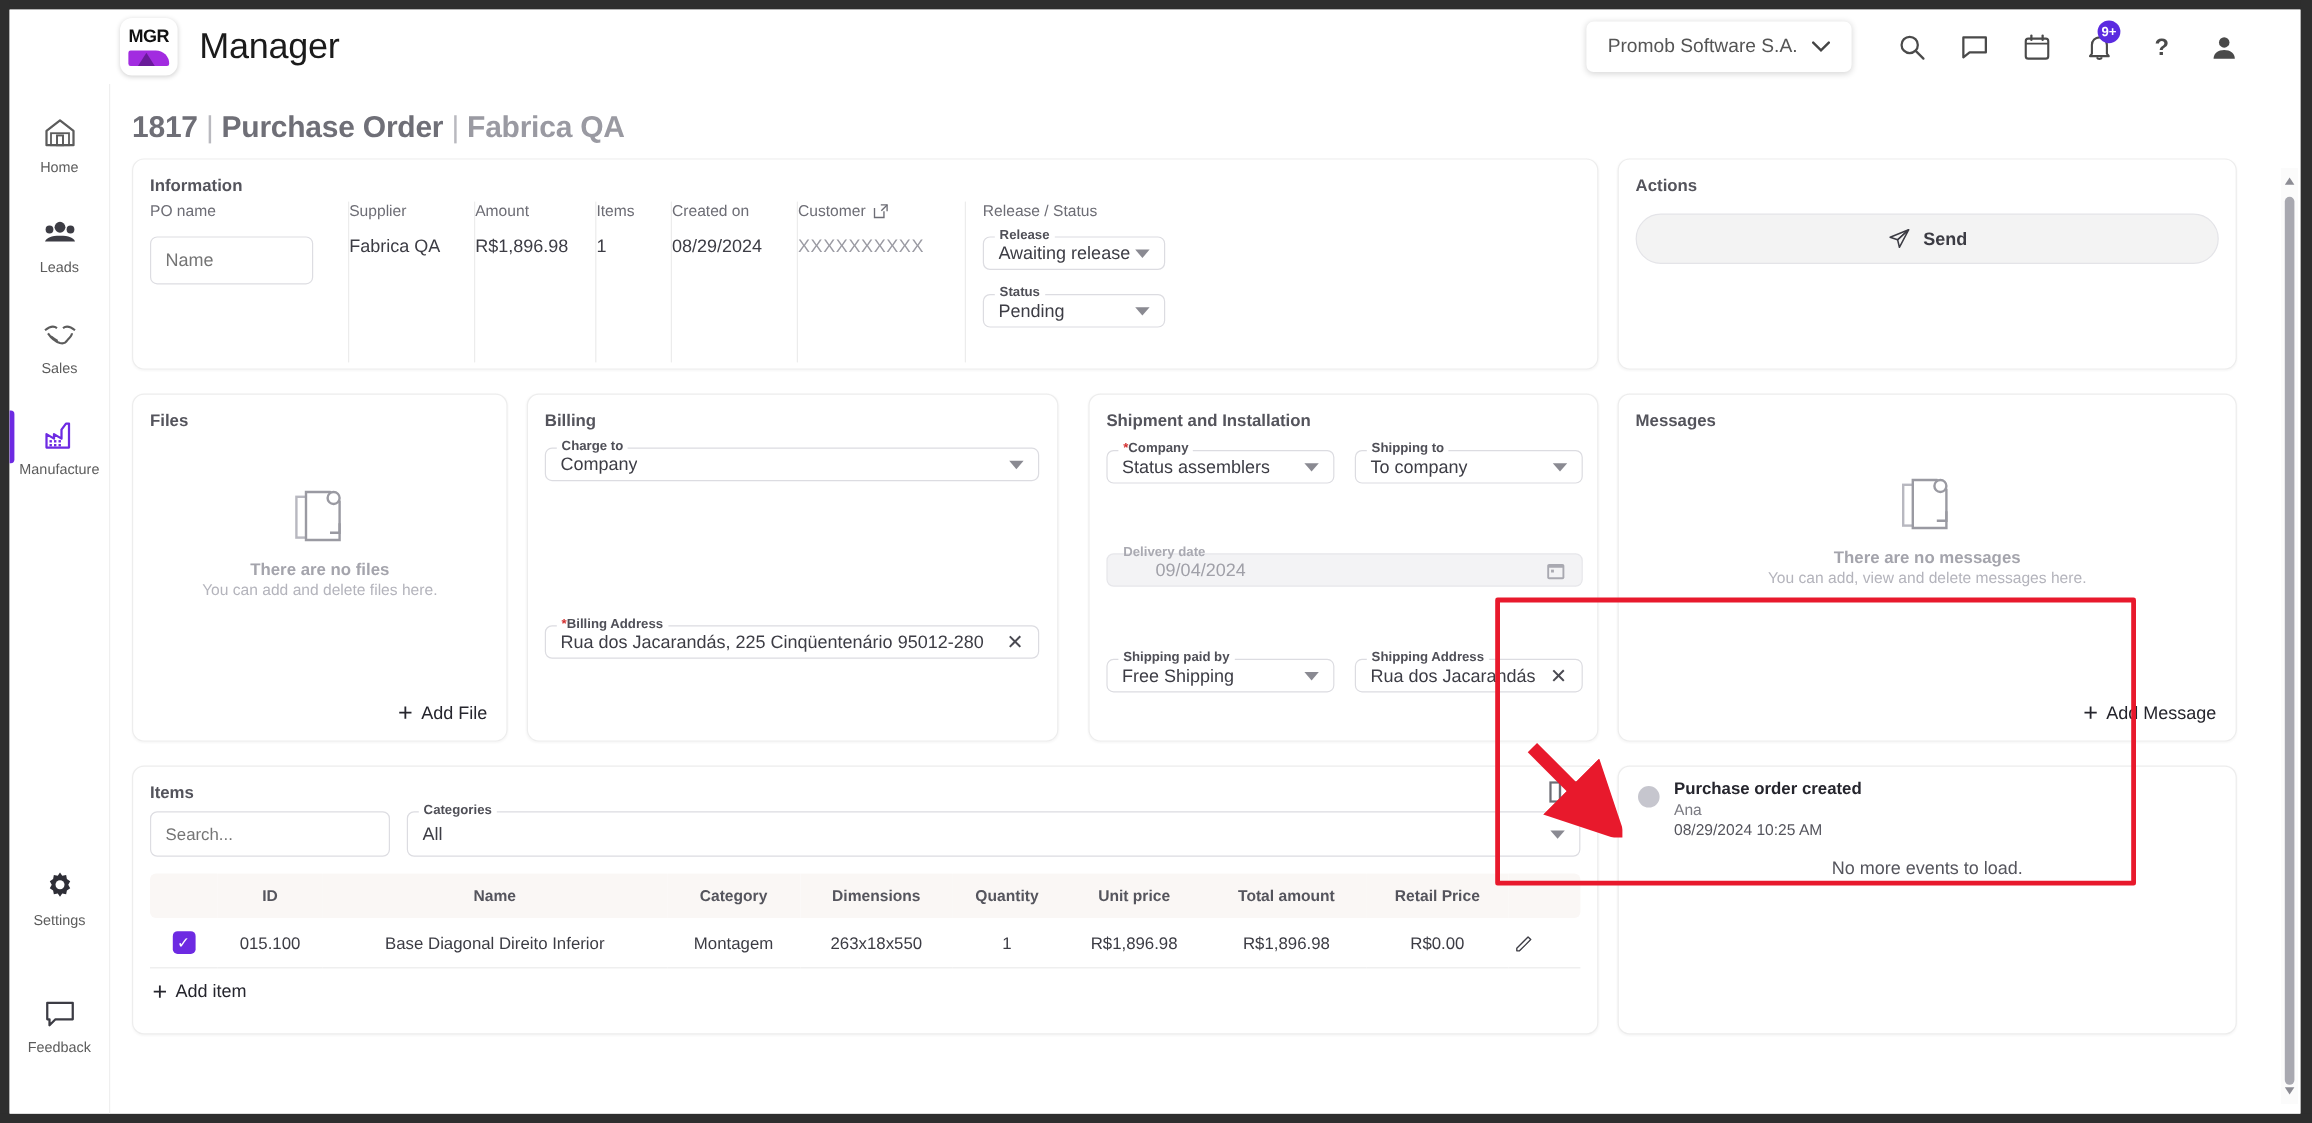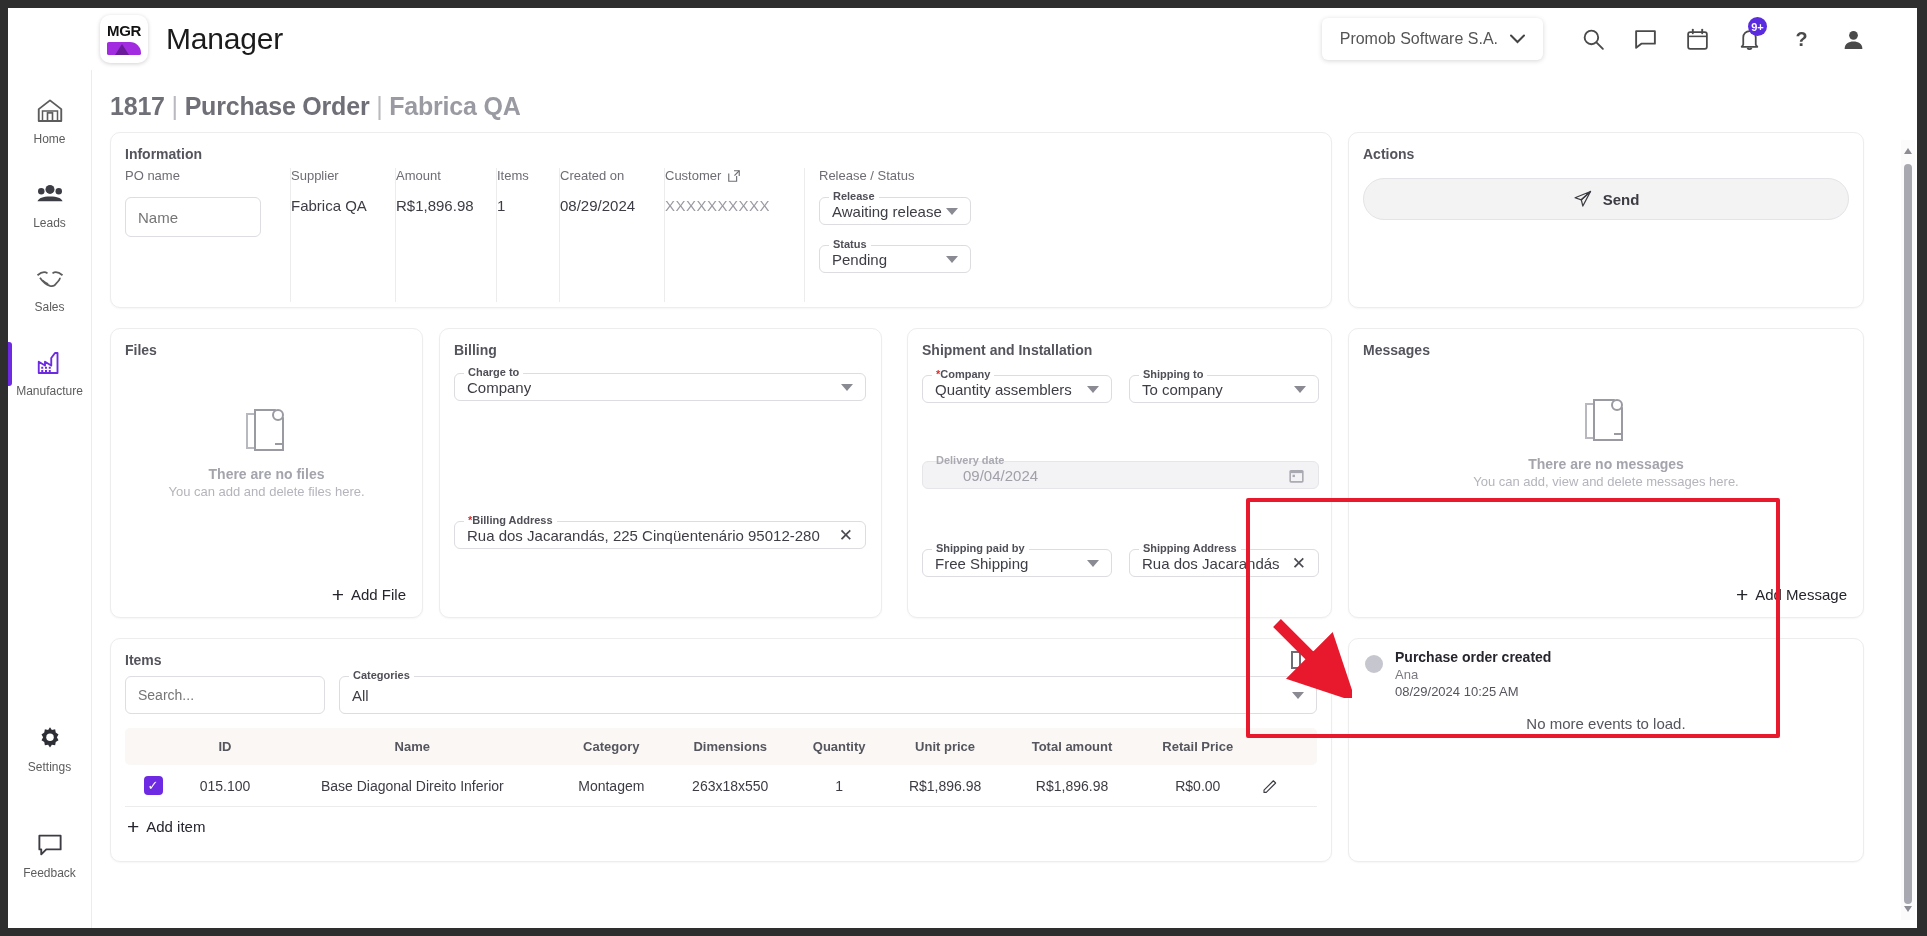--- a/index.html
+++ b/index.html
@@ -505,21 +505,21 @@
         <span class="val" style="max-width:355px;text-overflow:clip">Rua dos Jacarandás, 225 Cinqüentenário 95012-280 Caxias d</span>
         <span class="clearx">✕</span>
       </div>
     </div>
 
     <div class="card" id="card-shipment">
       <div class="card-title">Shipment and Installation</div>
 
       <div class="osel" style="position:absolute;left:14px;top:46px;width:190px">
         <span class="leg"><span class="req">*</span><span>Company</span></span>
-        <span class="val">Quantity assemblers</span>
+        <span class="val">Status assemblers</span>
         <span class="caret"></span>
       </div>
 
       <div class="osel" style="position:absolute;left:221px;top:46px;width:190px">
         <span class="leg">Shipping to</span>
         <span class="val">To company</span>
         <span class="caret"></span>
       </div>
 
       <div class="osel disabled" style="position:absolute;left:14px;top:132px;width:397px">

